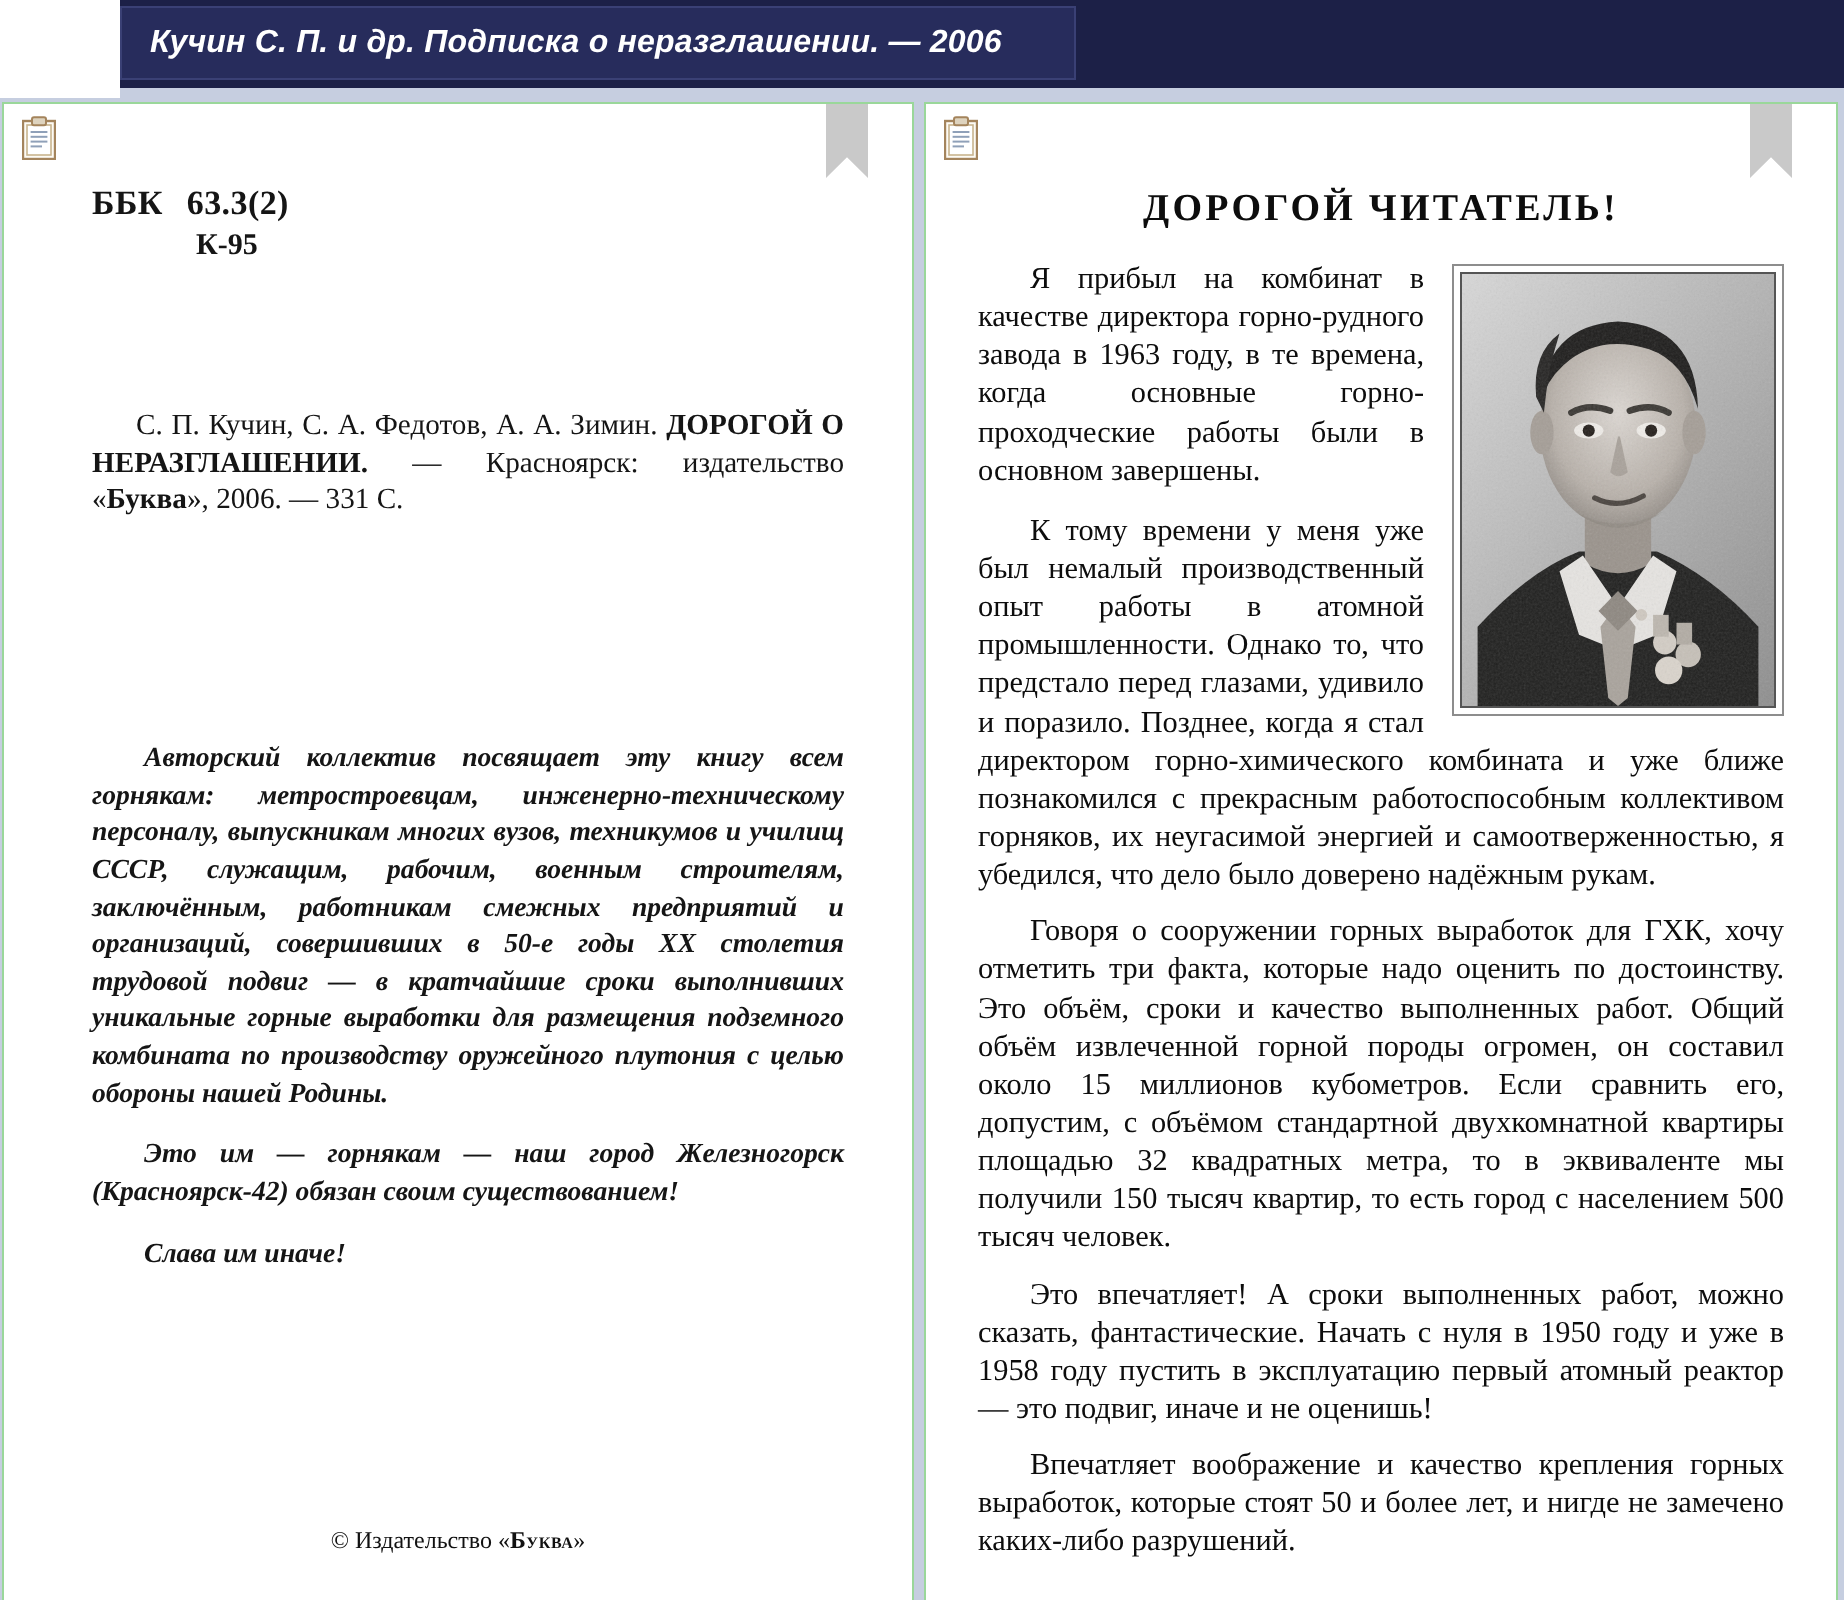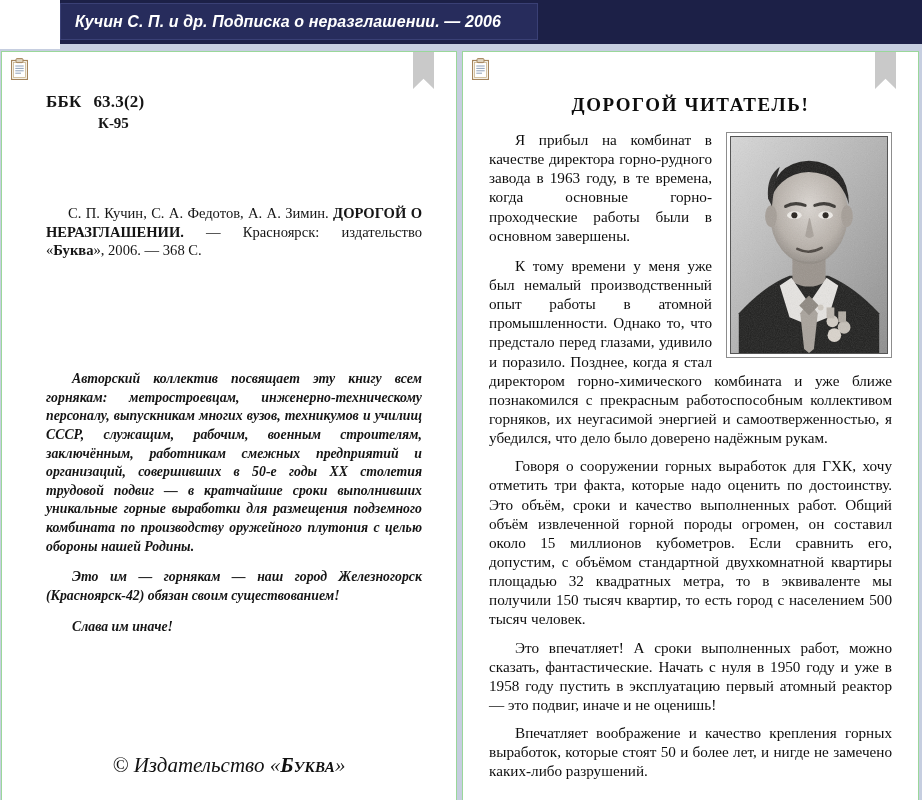--- a/index.html
+++ b/index.html
@@ -148,23 +148,22 @@
     text-align: justify;
     text-indent: 26px;
   }
   .dedic + .dedic { margin-top: 12px; }
 
   .copyright {
     position: absolute;
     bottom: 22px;
     left: 0; right: 0;
     text-align: center;
-    font-size: 21px;
+    font-size: 12px;
     color: #111;
-    font-style: italic;
   }
   .copyright .brand {
     font-weight: bold;
     font-variant: small-caps;
     letter-spacing: 0.3px;
   }
 
   
   .rp {
     padding: 42px 26px 0 26px;
@@ -231,21 +230,21 @@
 
         <div class="bookmark"></div>
 
         <div class="lp">
           <div class="bbk">
             <span>ББК</span><span class="code">63.3(2)</span>
           </div>
           <div class="bbk-sub">К-95</div>
 
           <div class="biblio">
-            <span>С. П. Кучин, С. А. Федотов, А. А. Зимин. </span><b>ДОРОГОЙ О НЕРАЗГЛАШЕНИИ.</b><span> — Красноярск: издательство «</span><b>Буква</b><span>», 2006. — 368 С.</span>
+            <span>С. П. Кучин, С. А. Федотов, А. А. Зимин. </span><b>ДОРОГОЙ О НЕРАЗГЛАШЕНИИ.</b><span> — Красноярск: издательство «</span><b>Буква</b><span>», 2006. — 331 С.</span>
           </div>
 
           <div class="dedic">Авторский коллектив посвящает эту книгу всем горнякам: метростроевцам, инженерно-техническому персоналу, выпускникам многих вузов, техникумов и училищ СССР, служащим, рабочим, военным строителям, заключённым, работникам смежных предприятий и организаций, совершивших в 50-е годы XX столетия трудовой подвиг — в кратчайшие сроки выполнивших уникальные горные выработки для размещения подземного комбината по производству оружейного плутония с целью обороны нашей Родины.</div>
           <div class="dedic">Это им — горнякам — наш город Железногорск (Красноярск-42) обязан своим существованием!</div>
           <div class="dedic">Слава им иначе!</div>
         </div>
 
         <div class="copyright">
           <span>© Издательство «</span><span class="brand">Буква</span><span>»</span>
         </div>

